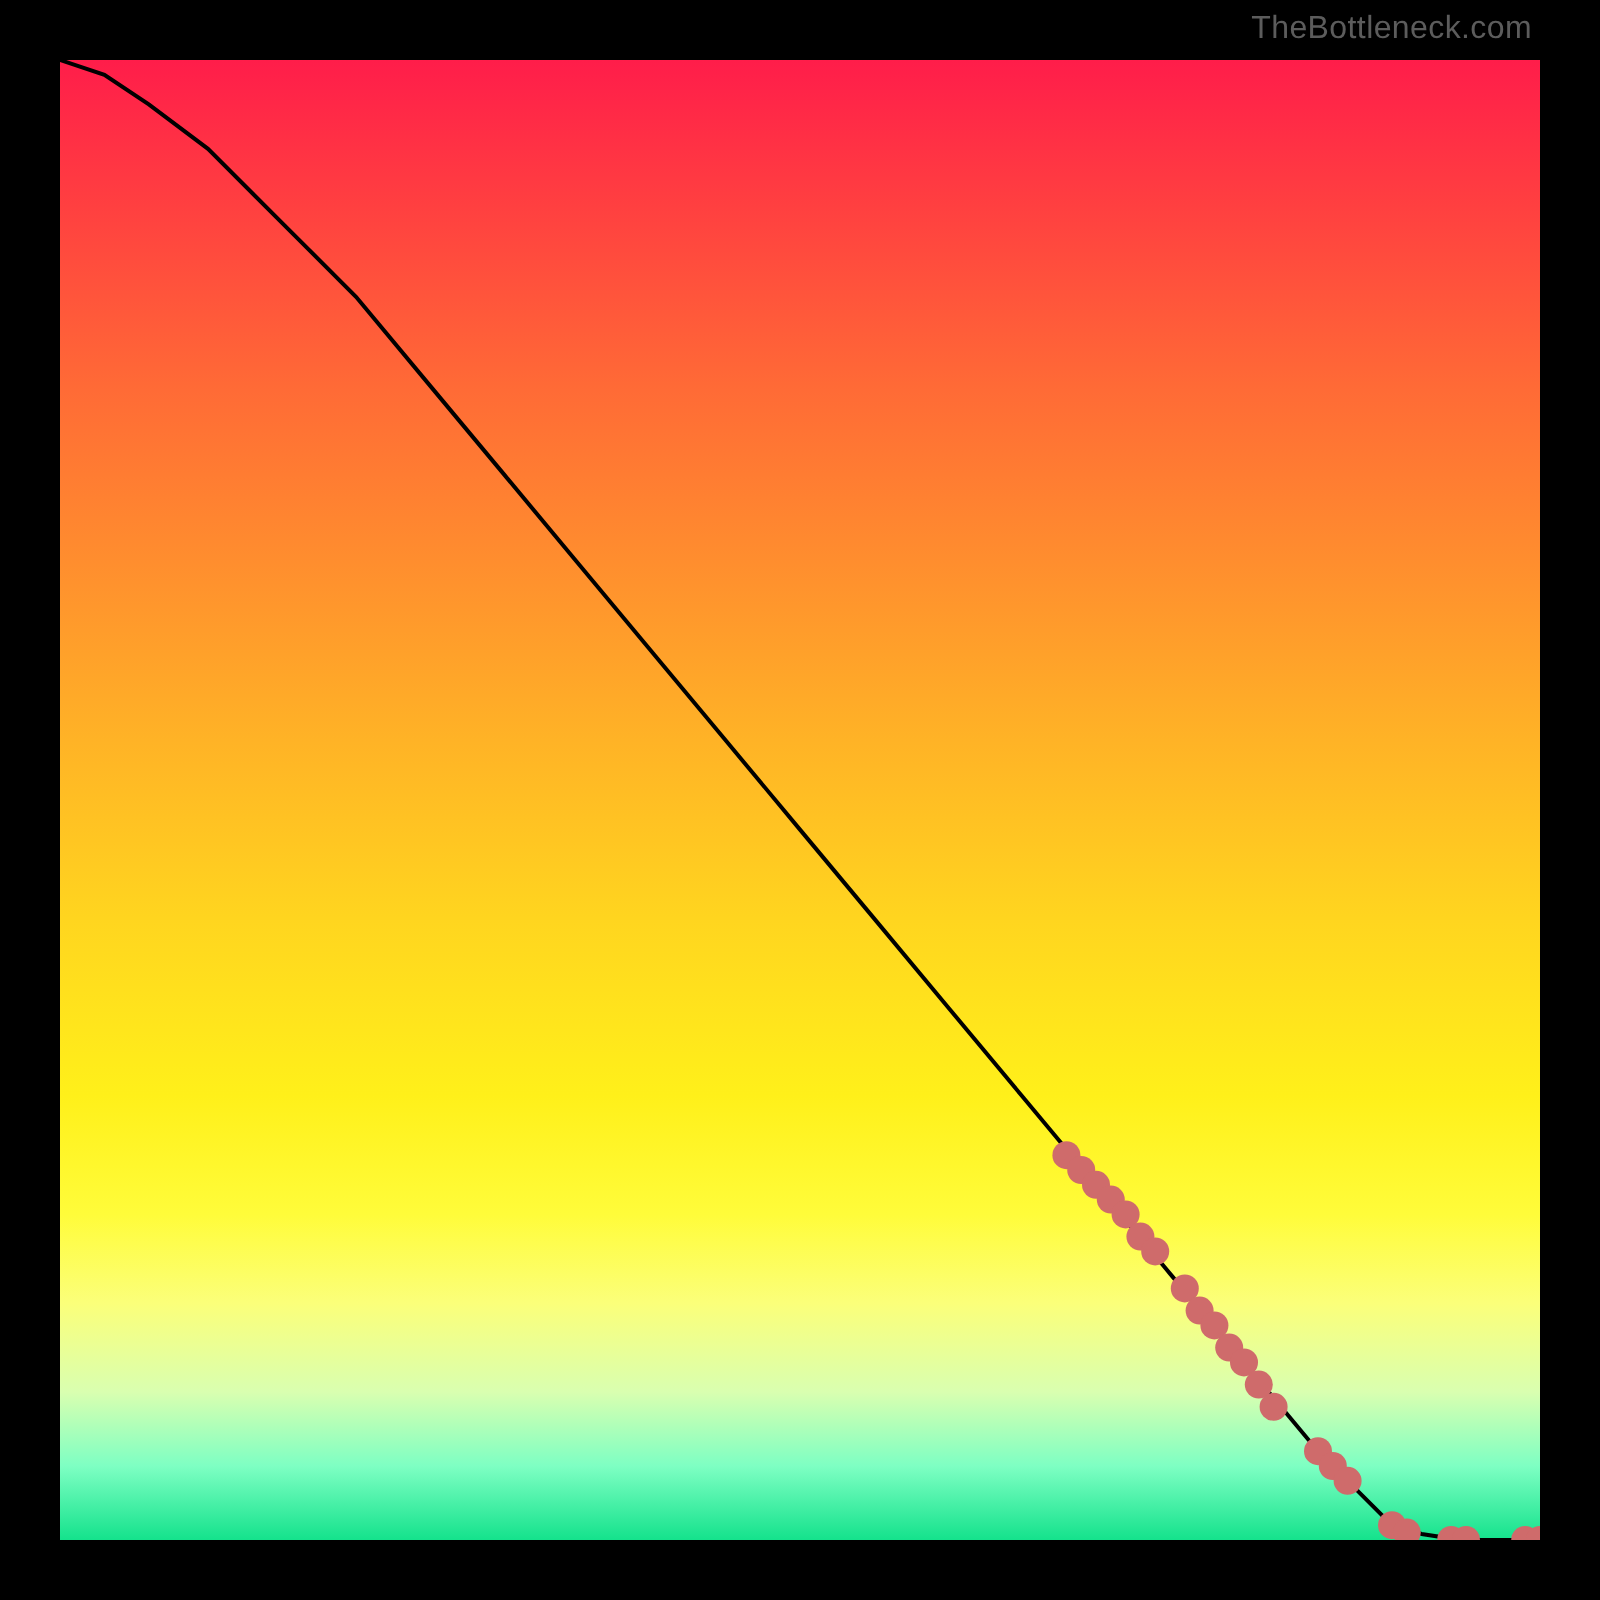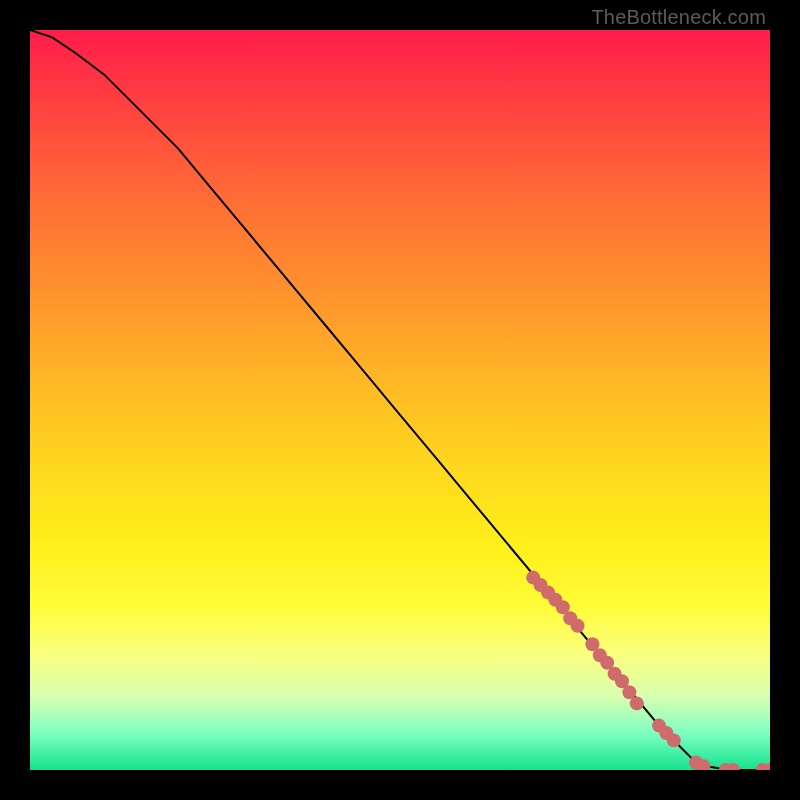--- a/index.html
+++ b/index.html
@@ -35,21 +35,21 @@
       #d9ffb0 90%,
       #7effc3 95%,
       #14e28c 100%
     );
   }
   .watermark {
     position: absolute;
     top: 6px;
     right: 34px;
     font-family: Arial, Helvetica, sans-serif;
-    font-size: 20px;
+    font-size: 16px;
     color: #5c5c5c;
     font-weight: 500;
     letter-spacing: 0.2px;
   }
   svg.curve {
     position: absolute;
     left: 0;
     top: 0;
     width: 740px;
     height: 740px;

